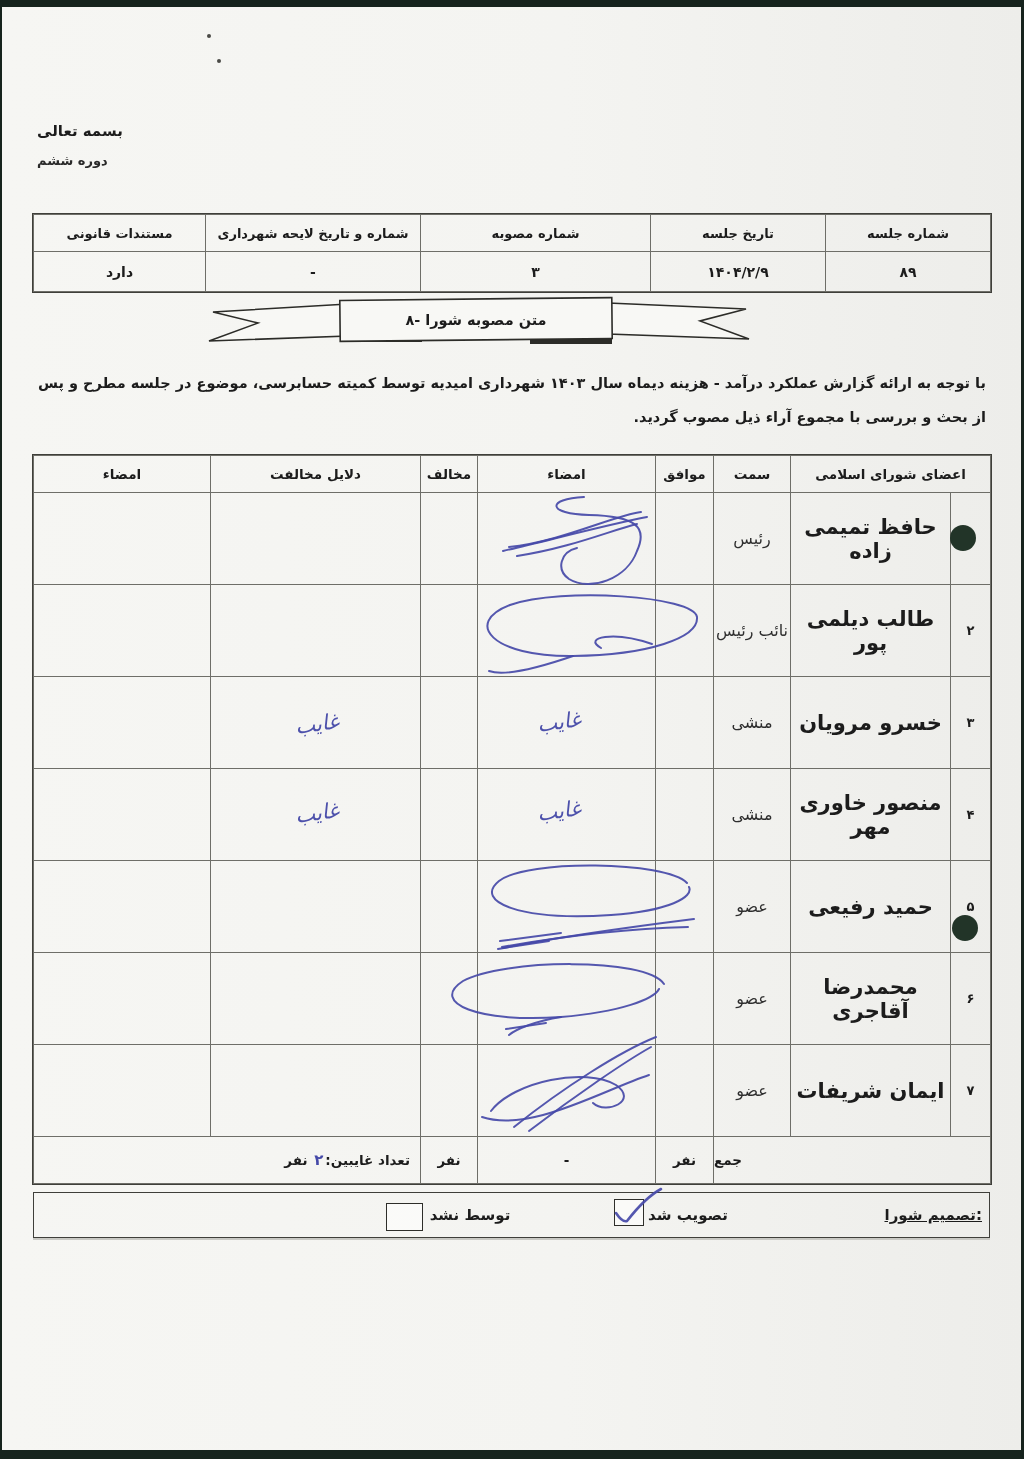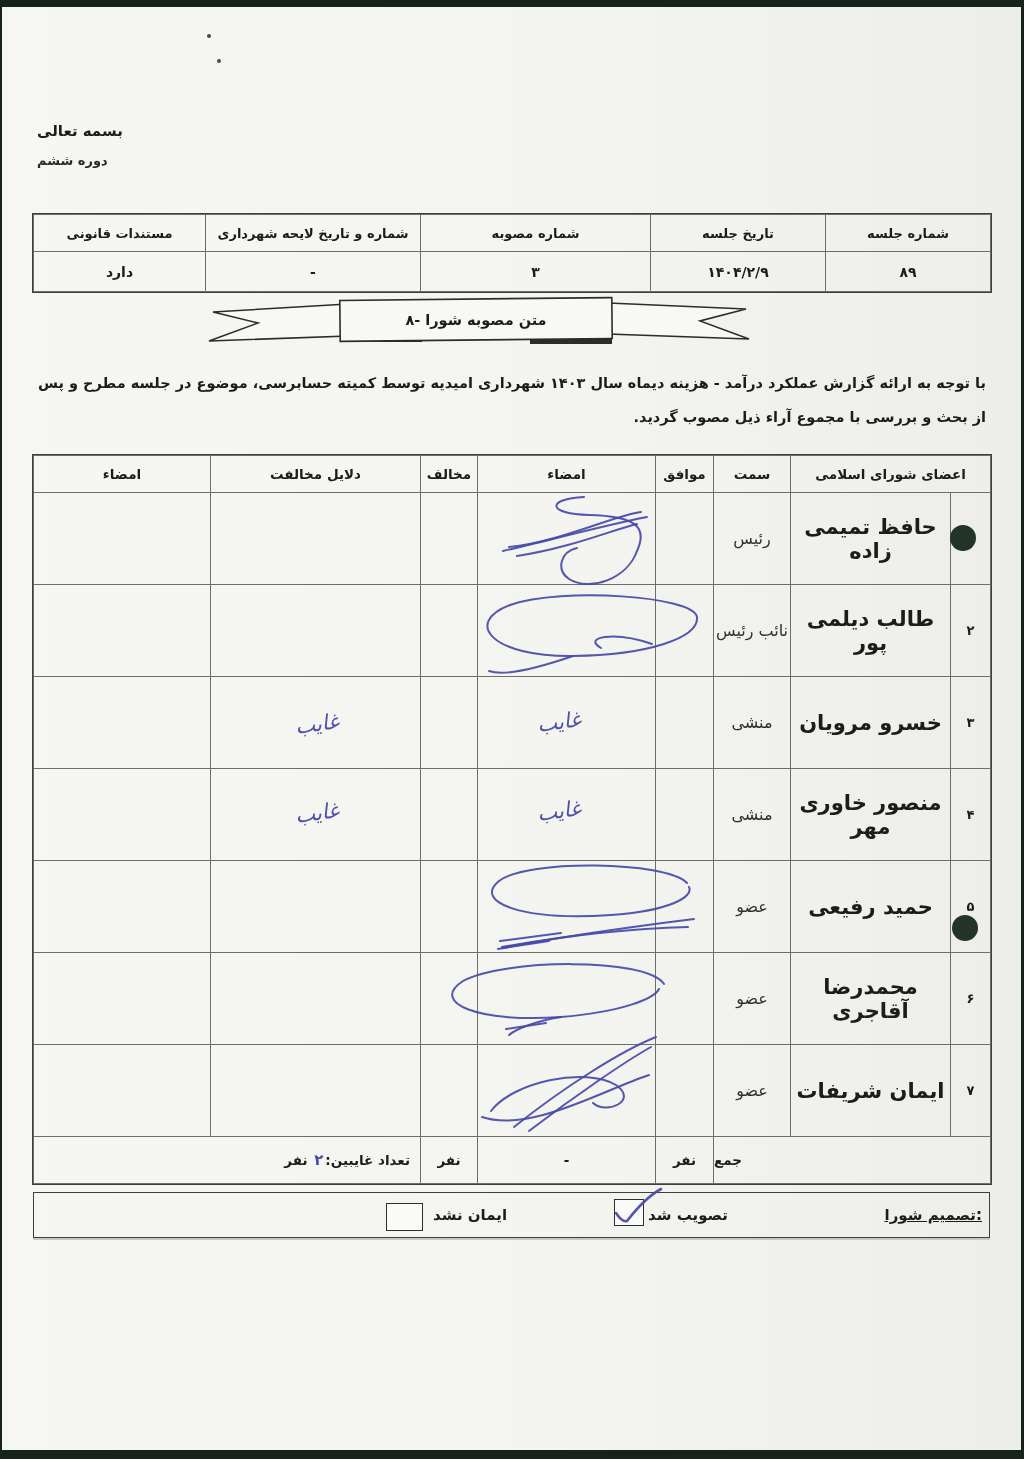--- a/index.html
+++ b/index.html
@@ -225,21 +225,21 @@
         <td>نفر</td>
         <td colspan="2" class="absent-cell"><span>تعداد غایبین:</span><span class="ink-num">۲</span><span> نفر</span></td>
       </tr>
     </tbody>
   </table>
 
   <div class="decision-box">
     <div class="dec-label">تصمیم شورا:</div>
     <div class="dec-option-label dec-approved">تصویب شد</div>
     <div class="checkbox cb-approved"></div>
-    <div class="dec-option-label dec-notapproved">ایمان نشد</div>
+    <div class="dec-option-label dec-notapproved">توسط نشد</div>
     <div class="checkbox cb-notapproved"></div>
   </div>
 
   <svg class="ovl" viewBox="0 0 1024 1459">
 
     <g>
       <path d="M503,551 C550,540 610,524 647,517"></path>
       <path d="M509,547 C560,542 615,515 641,512"></path>
       <path d="M517,556 C570,548 612,530 637,524"></path>
       <path d="M584,497 C546,499 547,514 589,515 C636,516 648,527 637,551 C627,579 590,592 569,579 C556,570 560,552 577,548"></path>

